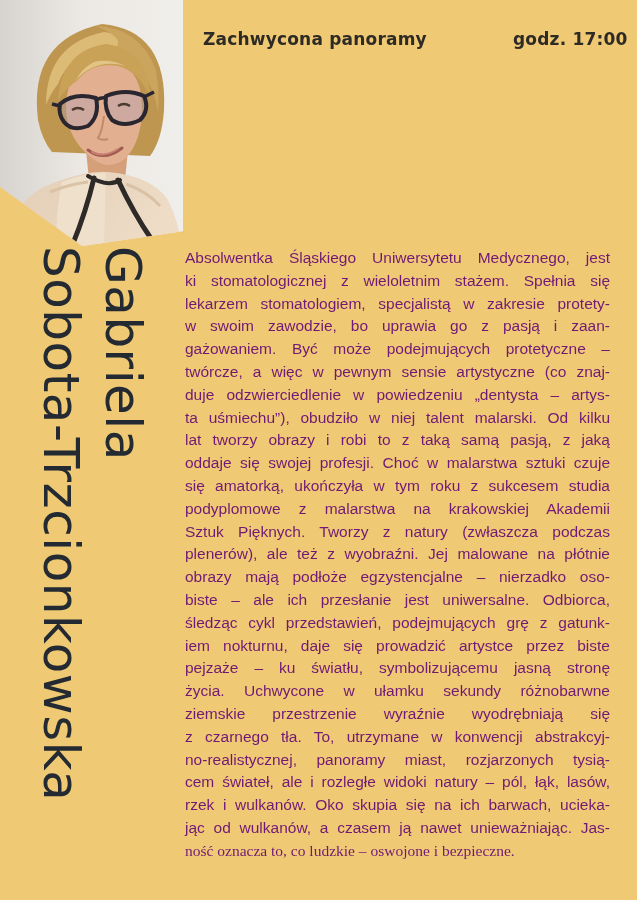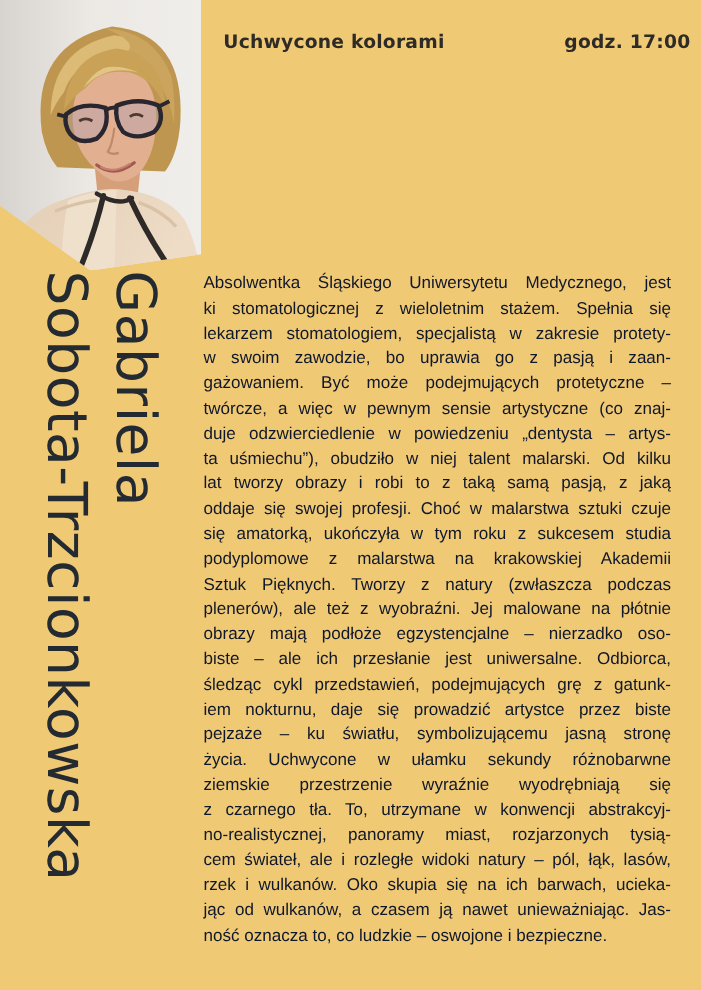--- a/index.html
+++ b/index.html
@@ -47,30 +47,31 @@
     white-space: nowrap;
   }
   .vname .vline { display: block; }
 
   
   .bio {
     position: absolute; left: 185px; top: 247px;
     width: 425px;
     font-family: "Liberation Sans", "DejaVu Sans", sans-serif;
     font-size: 15.5px; font-weight: 500;
-    color: #0f172a;
+    color: #701a75;
   }
   .bio .line {
     line-height: 22.8px;
     text-align: justify;
     text-align-last: justify;
     white-space: normal;
   }
   .bio .line.last {
     text-align-last: left;
+    font-family: Liberation Serif, serif;
   }
 </style>
 </head>
 <body>
 
 <div class="page">
 
   <div class="portrait">
     <svg width="183" height="246" viewBox="0 0 183 246" xmlns="http://www.w3.org/2000/svg">
       <defs>
@@ -118,21 +119,21 @@
 
       <path d="M 94 178 Q 86 212 72 246" fill="none" stroke="#2E2A28" stroke-width="5" stroke-linecap="round"></path>
       <path d="M 118 180 Q 134 214 152 240" fill="none" stroke="#2E2A28" stroke-width="5" stroke-linecap="round"></path>
       <path d="M 88 176 Q 108 188 120 180" fill="none" stroke="#2E2A28" stroke-width="4" stroke-linecap="round"></path>
 
       <path d="M 50 192 Q 70 184 88 182" fill="none" stroke="#D9C2A6" stroke-width="3"></path>
       <path d="M 126 184 Q 148 192 160 206" fill="none" stroke="#D9C2A6" stroke-width="3"></path>
     </svg>
   </div>
 
-  <div class="header-item event-title">Uchwycone kolorami</div>
+  <div class="header-item event-title">Zachwycona panoramy</div>
   <div class="header-item event-time">godz. 17:00</div>
 
   <div class="vname">
     <span class="vline">Gabriela</span>
     <span class="vline">Sobota-Trzcionkowska</span>
   </div>
 
   <div class="bio">
       <div class="line">Absolwentka Śląskiego Uniwersytetu Medycznego, jest</div>
       <div class="line">ki stomatologicznej z wieloletnim stażem. Spełnia się</div>

